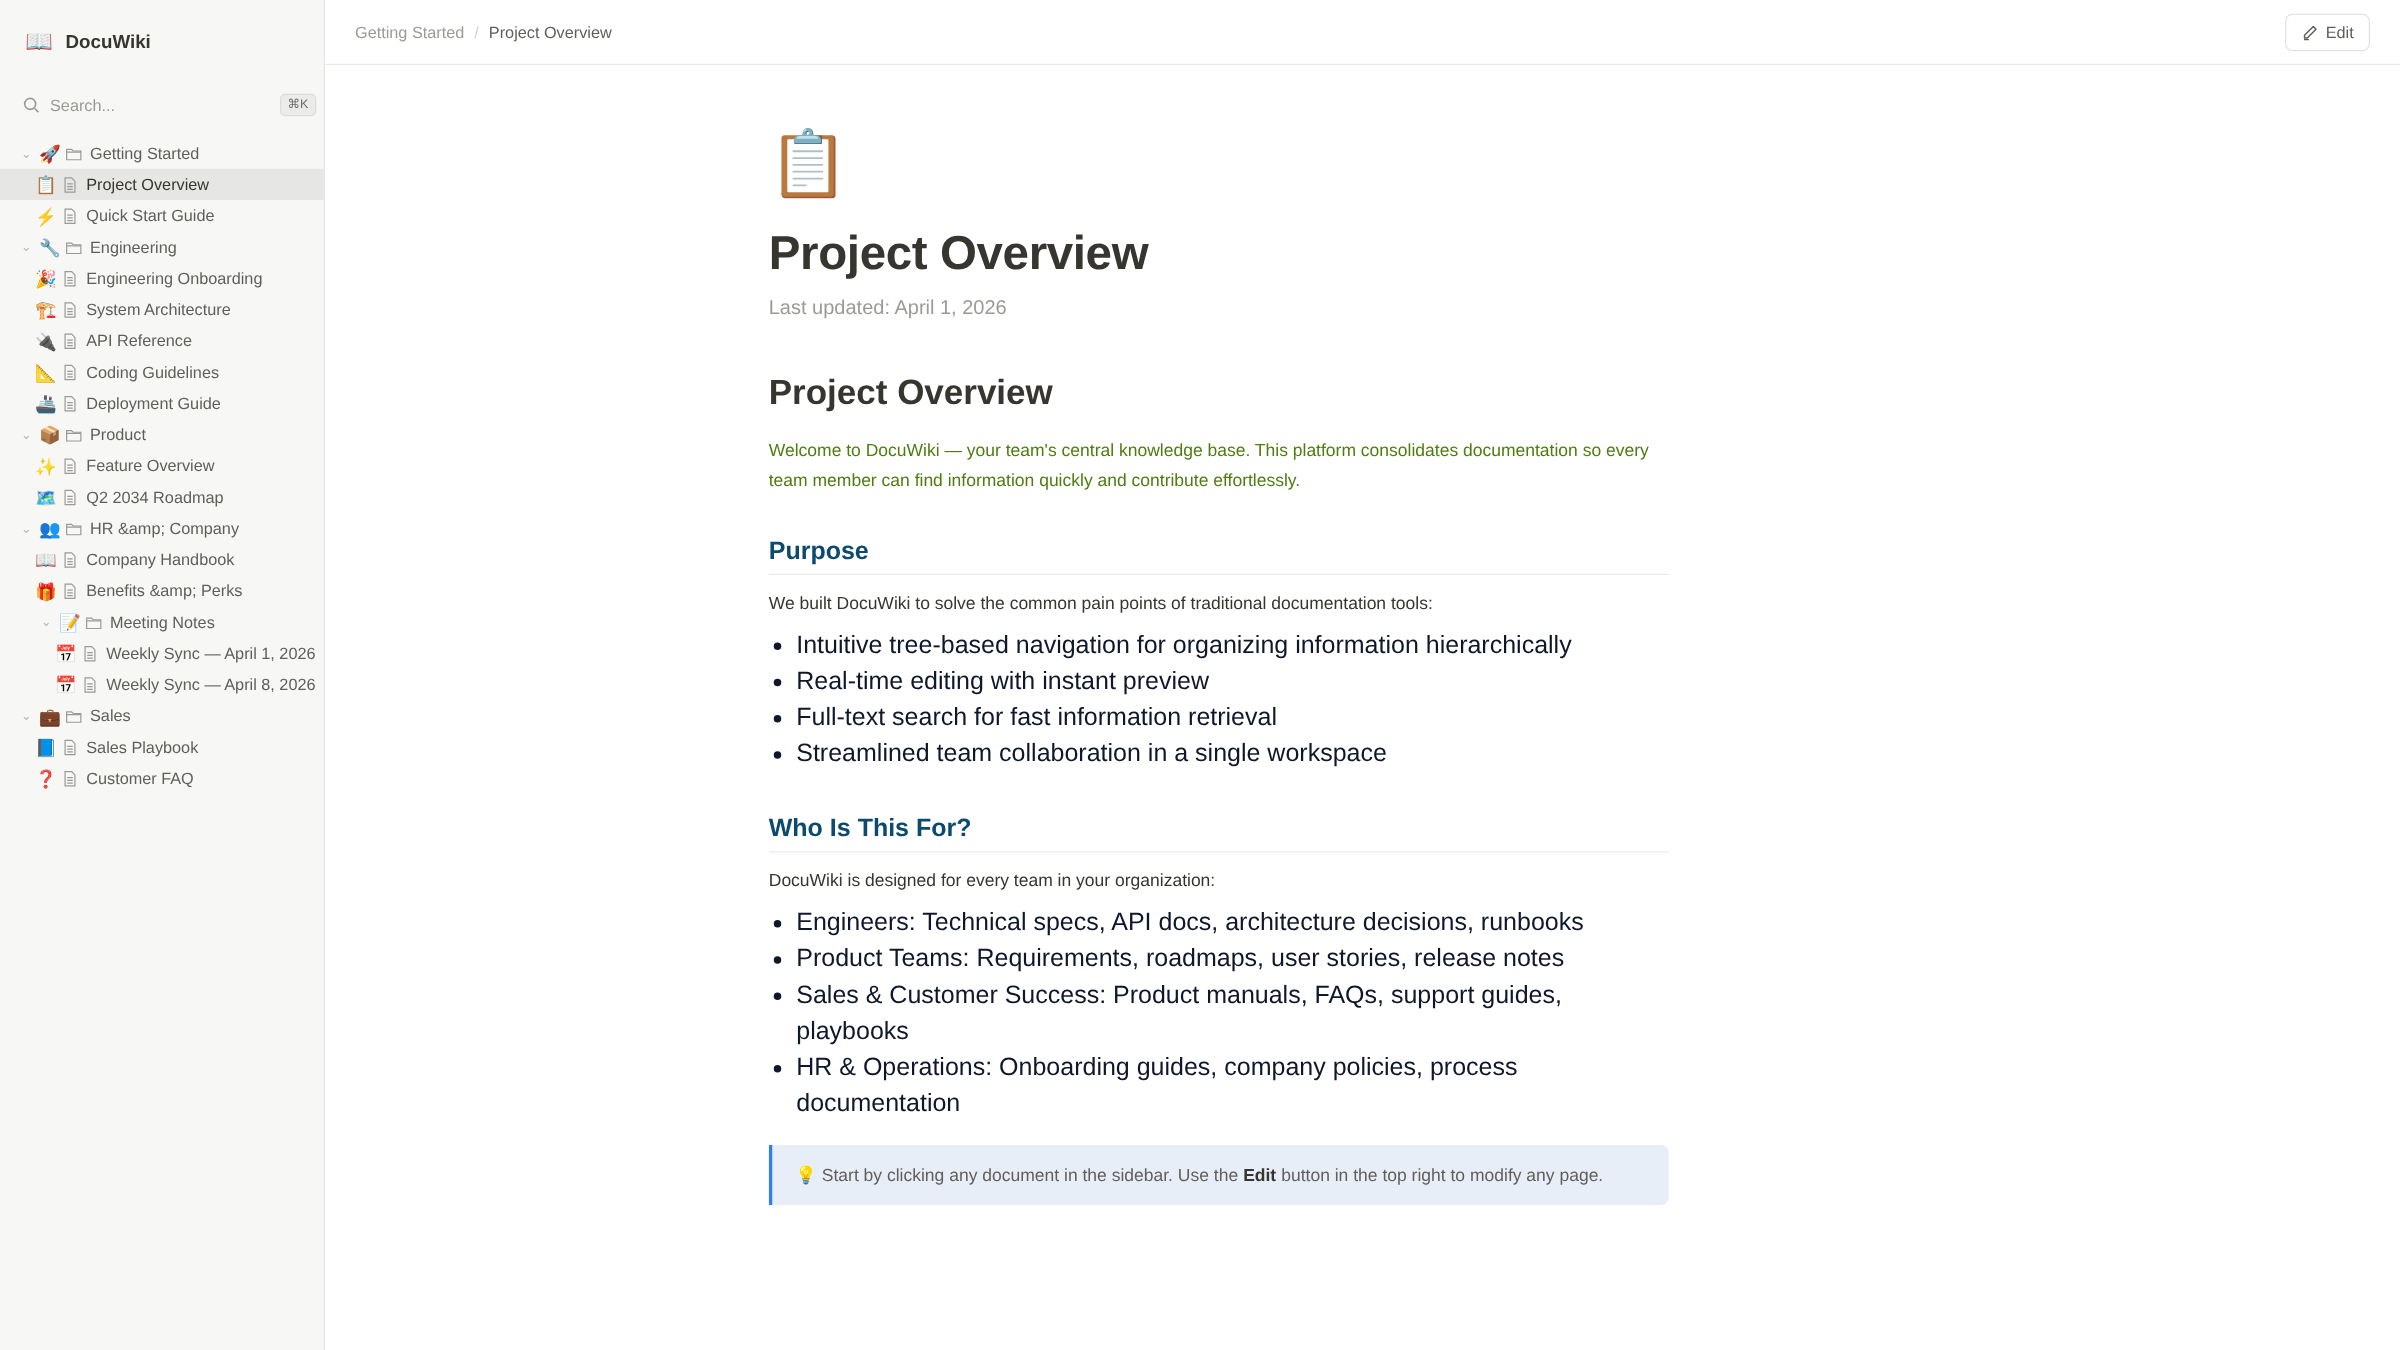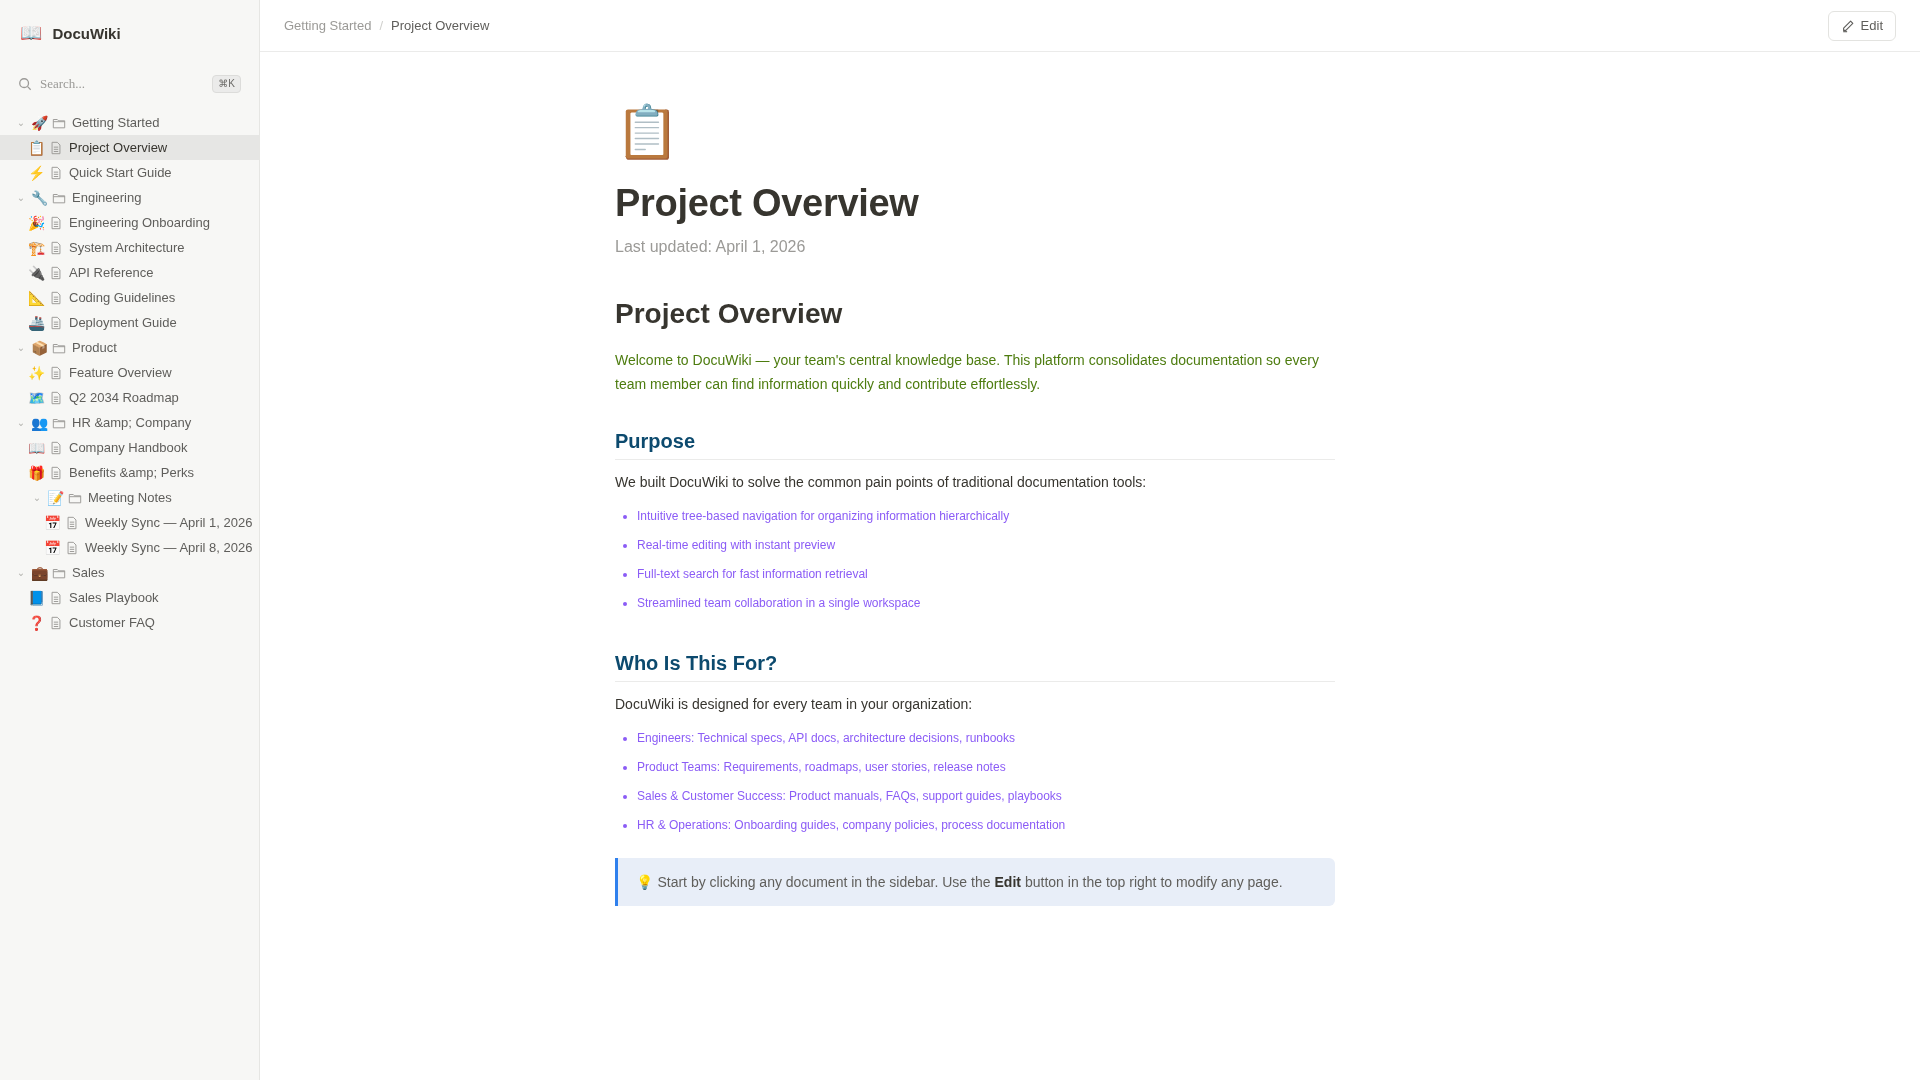--- a/index.html
+++ b/index.html
@@ -34,21 +34,21 @@
       align-items: center;
       margin: 4px 18px 12px 18px;
       height: 28px;
       gap: 8px;
     }
     .search-icon { width: 14px; height: 14px; flex-shrink: 0; }
     .search-input {
       flex: 1;
       border: none;
       background: transparent;
-      font-family: Liberation Serif, serif;
+      font-family: Liberation Sans, sans-serif;
       font-size: 13px;
       color: #404040;
       outline: none;
     }
     .search-input::placeholder { color: #9b9a97; }
     .kbd {
       font-size: 10px;
       color: #6b6a67;
       background: #ebebea;
       border: 1px solid #dcdcda;
@@ -131,21 +131,21 @@
       font-size: 20px;
       font-weight: 700;
       margin-top: 34px;
       padding-bottom: 6px;
       border-bottom: 1px solid #ebebea;
       width: 720px;
       color: #0c4a6e;
     }
     .p2 { font-size: 14px; color: #37352f; margin-top: 14px; }
     ul.bullets { margin-top: 12px; padding-left: 22px; }
-    ul.bullets li { font-size: 12px; color: #8b5cf6; line-height: 29px; }
+    ul.bullets li { font-size: 20px; color: #0f172a; line-height: 29px; }
     ul.bullets li b { font-weight: 400; }
     .callout {
       margin-top: 18px;
       width: 720px;
       height: 48px;
       background: #e8eef8;
       border-left: 3px solid #2f80ed;
       border-radius: 0 6px 6px 0;
       display: flex;
       align-items: center;

